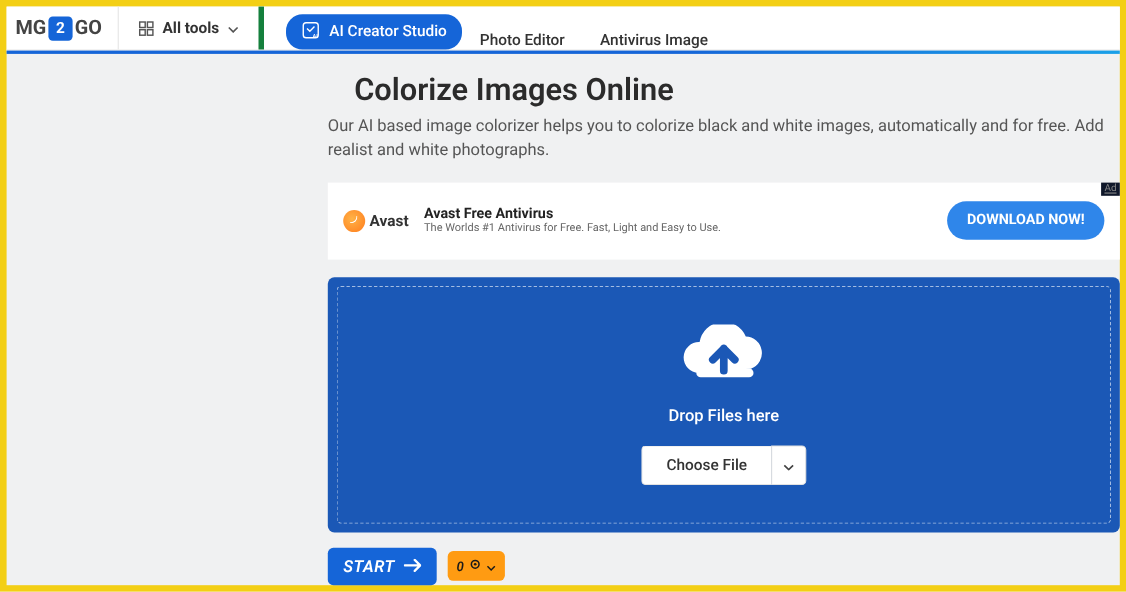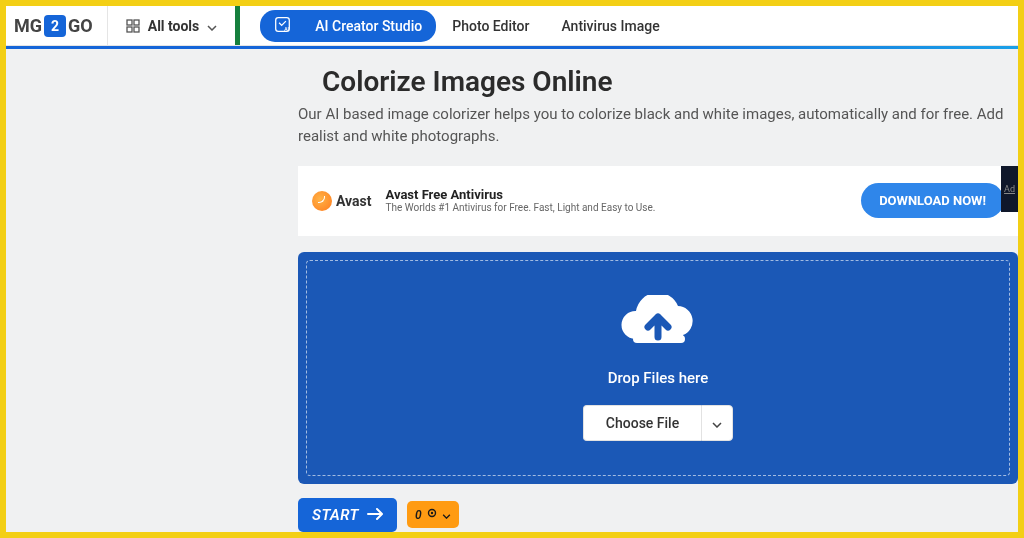--- a/index.html
+++ b/index.html
@@ -1,32 +1,32 @@
 <!DOCTYPE html>
 <html><head>
 <meta charset="utf-8">
 <style>
   * { box-sizing: border-box; margin: 0; padding: 0; }
   html, body { width: 1024px; height: 538px; font-family: -apple-system, BlinkMacSystemFont, "Segoe UI", Roboto, Arial, sans-serif; overflow: hidden; }
   .outer-frame { width: 1024px; height: 538px; border: 6px solid #f3cf15; background: #f0f1f2; position: relative; }
-  .topbar { height: 40px; background: #fff; display: flex; align-items: center; border-bottom: 1px solid #e5e5e5; }
+  .topbar { height: 40px; background: #fff; display: flex; align-items: flex-end; border-bottom: 1px solid #e5e5e5; }
   .logo { display: flex; align-items: center; padding: 0 14px 0 8px; font-weight: 700; font-size: 18px; color: #444; height: 100%; border-right: 1px solid #e5e5e5; }
   .logo .num { display: inline-flex; align-items: center; justify-content: center; width: 22px; height: 22px; border-radius: 4px; background: #1565d8; color: #fff; font-size: 14px; margin: 0 2px; }
   .alltools { display: flex; align-items: center; gap: 8px; padding: 0 18px; height: 100%; border-right: 5px solid #15803d; color: #333; font-size: 14px; cursor: pointer; font-weight: bold; }
   .grid-icon svg { display: block; }
   .spacer-small { width: 20px; }
-  .btn-primary { display: flex; align-items: center; gap: 24px; background: #1565d8; color: #fff; padding: 0 14px; height: 32px; border-radius: 15px; font-size: 14px; font-weight: 500; cursor: pointer; }
+  .btn-primary { display: flex; align-items: center; gap: 8px; background: #1565d8; color: #fff; padding: 0 14px; height: 32px; border-radius: 15px; font-size: 14px; font-weight: 500; cursor: pointer; }
   .navlink { padding: 0 16px; font-size: 14px; color: #333; font-weight: 500; cursor: pointer; }
   .accent-line { height: 3px; background: linear-gradient(90deg, #1565d8 0%, #1565d8 60%, #1aa0e8 100%); }
   .content { padding: 16px 0 0 0; }
   .wrap { margin-left: 292px; width: 720px; }
   h1 { font-size: 28px; font-weight: 600; color: #2b2b2b; margin-bottom: 6px; margin-left: 24px; }
   .lead { font-size: 15px; color: #555; line-height: 1.45; margin-bottom: 18px; }
   .adbox { background: #fff; height: 70px; display: flex; align-items: center; padding: 0 14px; position: relative; margin-bottom: 16px; }
-  .ad-tag { position: absolute; top: 0; right: 0; background: #0f172a; color: #888; font-size: 9px; padding: 18px 3px; text-decoration: underline; }
+  .ad-tag { position: absolute; top: 0; right: 0; background: #0f172a; color: #888; font-size: 9px; padding: 1px 3px; text-decoration: underline; }
   .ad-logo { display: flex; align-items: center; gap: 4px; font-weight: 700; color: #333; font-size: 14px; margin-right: 14px; }
   .ad-logo-circle { width: 20px; height: 20px; border-radius: 50%; background: radial-gradient(circle at 40% 40%, #ffb347, #ff7b1c); position: relative; }
   .ad-logo-circle::after { content:""; position:absolute; left: 6px; top: 5px; width: 6px; height: 6px; border: 1.5px solid #fff; border-top: none; border-left: none; border-radius: 0 0 6px 0; }
   .ad-text { flex: 1; }
   .ad-title { font-weight: 700; font-size: 13px; color: #222; }
   .ad-sub { font-size: 10px; color: #666; line-height: 1.2; }
   .ad-btn { background: #2f86ea; color: #fff; font-weight: 700; font-size: 13px; padding: 10px 18px; border-radius: 22px; cursor: pointer; white-space: nowrap; }
   .dropzone { background: #1b58b6; border-radius: 6px; padding: 8px; height: 232px; }
   .dropzone-inner { border: 1px dashed rgba(255,255,255,0.6); border-radius: 4px; height: 100%; display: flex; flex-direction: column; align-items: center; justify-content: center; color: #fff; }
   .cloud { margin-bottom: 10px; }

